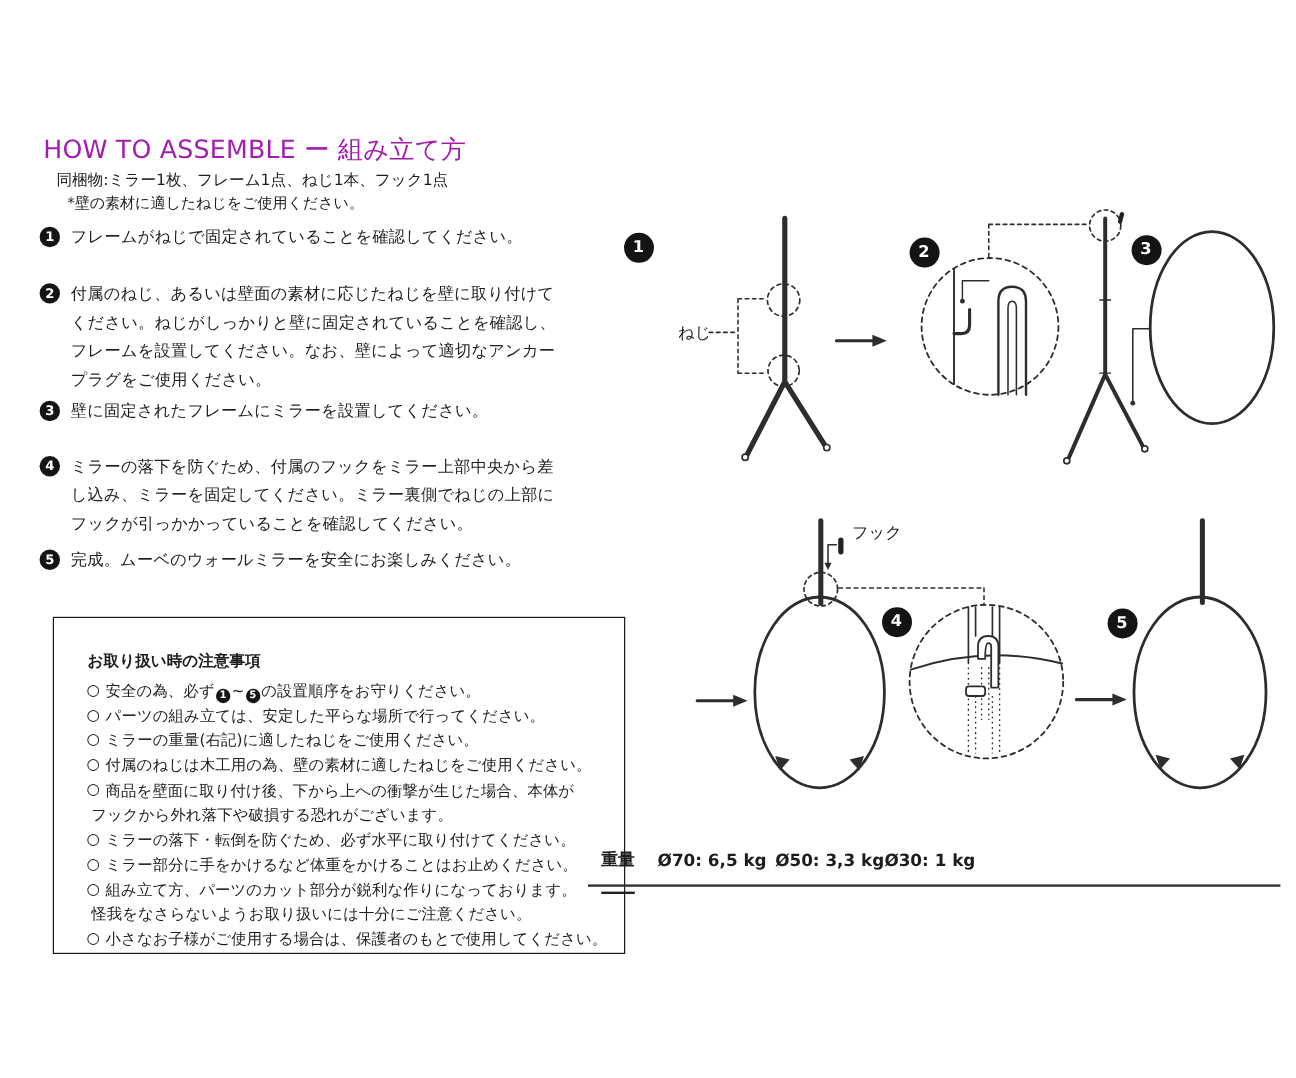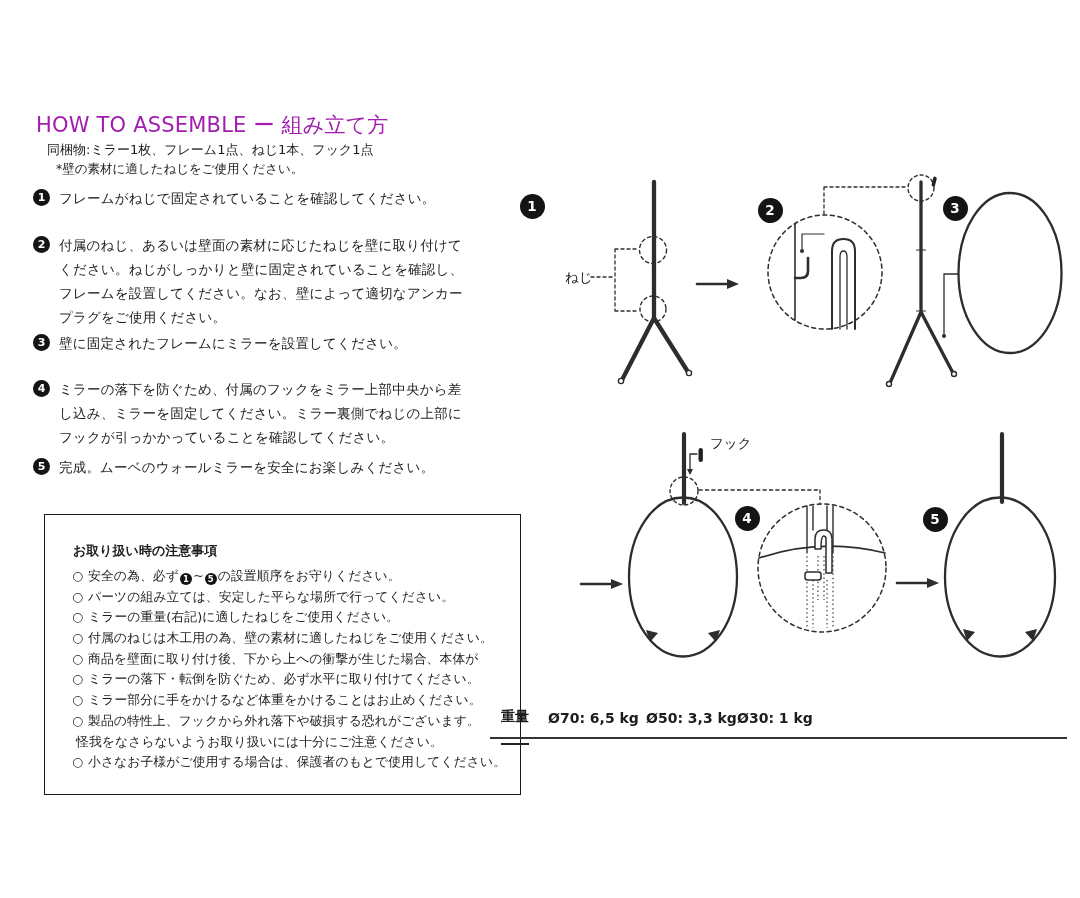--- a/index.html
+++ b/index.html
@@ -83,31 +83,34 @@
           <span>ミラーの重量(右記)に適したねじをご使用ください。</span>
         </div>
       <div class="c-line">
           <span class="c-marker">○</span>
           <span>付属のねじは木工用の為、壁の素材に適したねじをご使用ください。</span>
         </div>
       <div class="c-line">
           <span class="c-marker">○</span>
           <span>商品を壁面に取り付け後、下から上への衝撃が生じた場合、本体が</span>
         </div>
+      <div class="c-line cont">
+          <span>フックから外れ落下や破損する恐れがございます。</span>
+        </div>
       <div class="c-line">
           <span class="c-marker">○</span>
           <span>ミラーの落下・転倒を防ぐため、必ず水平に取り付けてください。</span>
         </div>
       <div class="c-line">
           <span class="c-marker">○</span>
           <span>ミラー部分に手をかけるなど体重をかけることはお止めください。</span>
         </div>
       <div class="c-line">
           <span class="c-marker">○</span>
-          <span>製品の特性上、フックから外れ落下や破損する恐れがございます。</span>
+          <span>組み立て方、パーツのカット部分が鋭利な作りになっております。</span>
         </div>
       <div class="c-line cont">
           <span>怪我をなさらないようお取り扱いには十分にご注意ください。</span>
         </div>
       <div class="c-line">
           <span class="c-marker">○</span>
           <span>小さなお子様がご使用する場合は、保護者のもとで使用してください。</span>
         </div>
     </div>
   </div>

